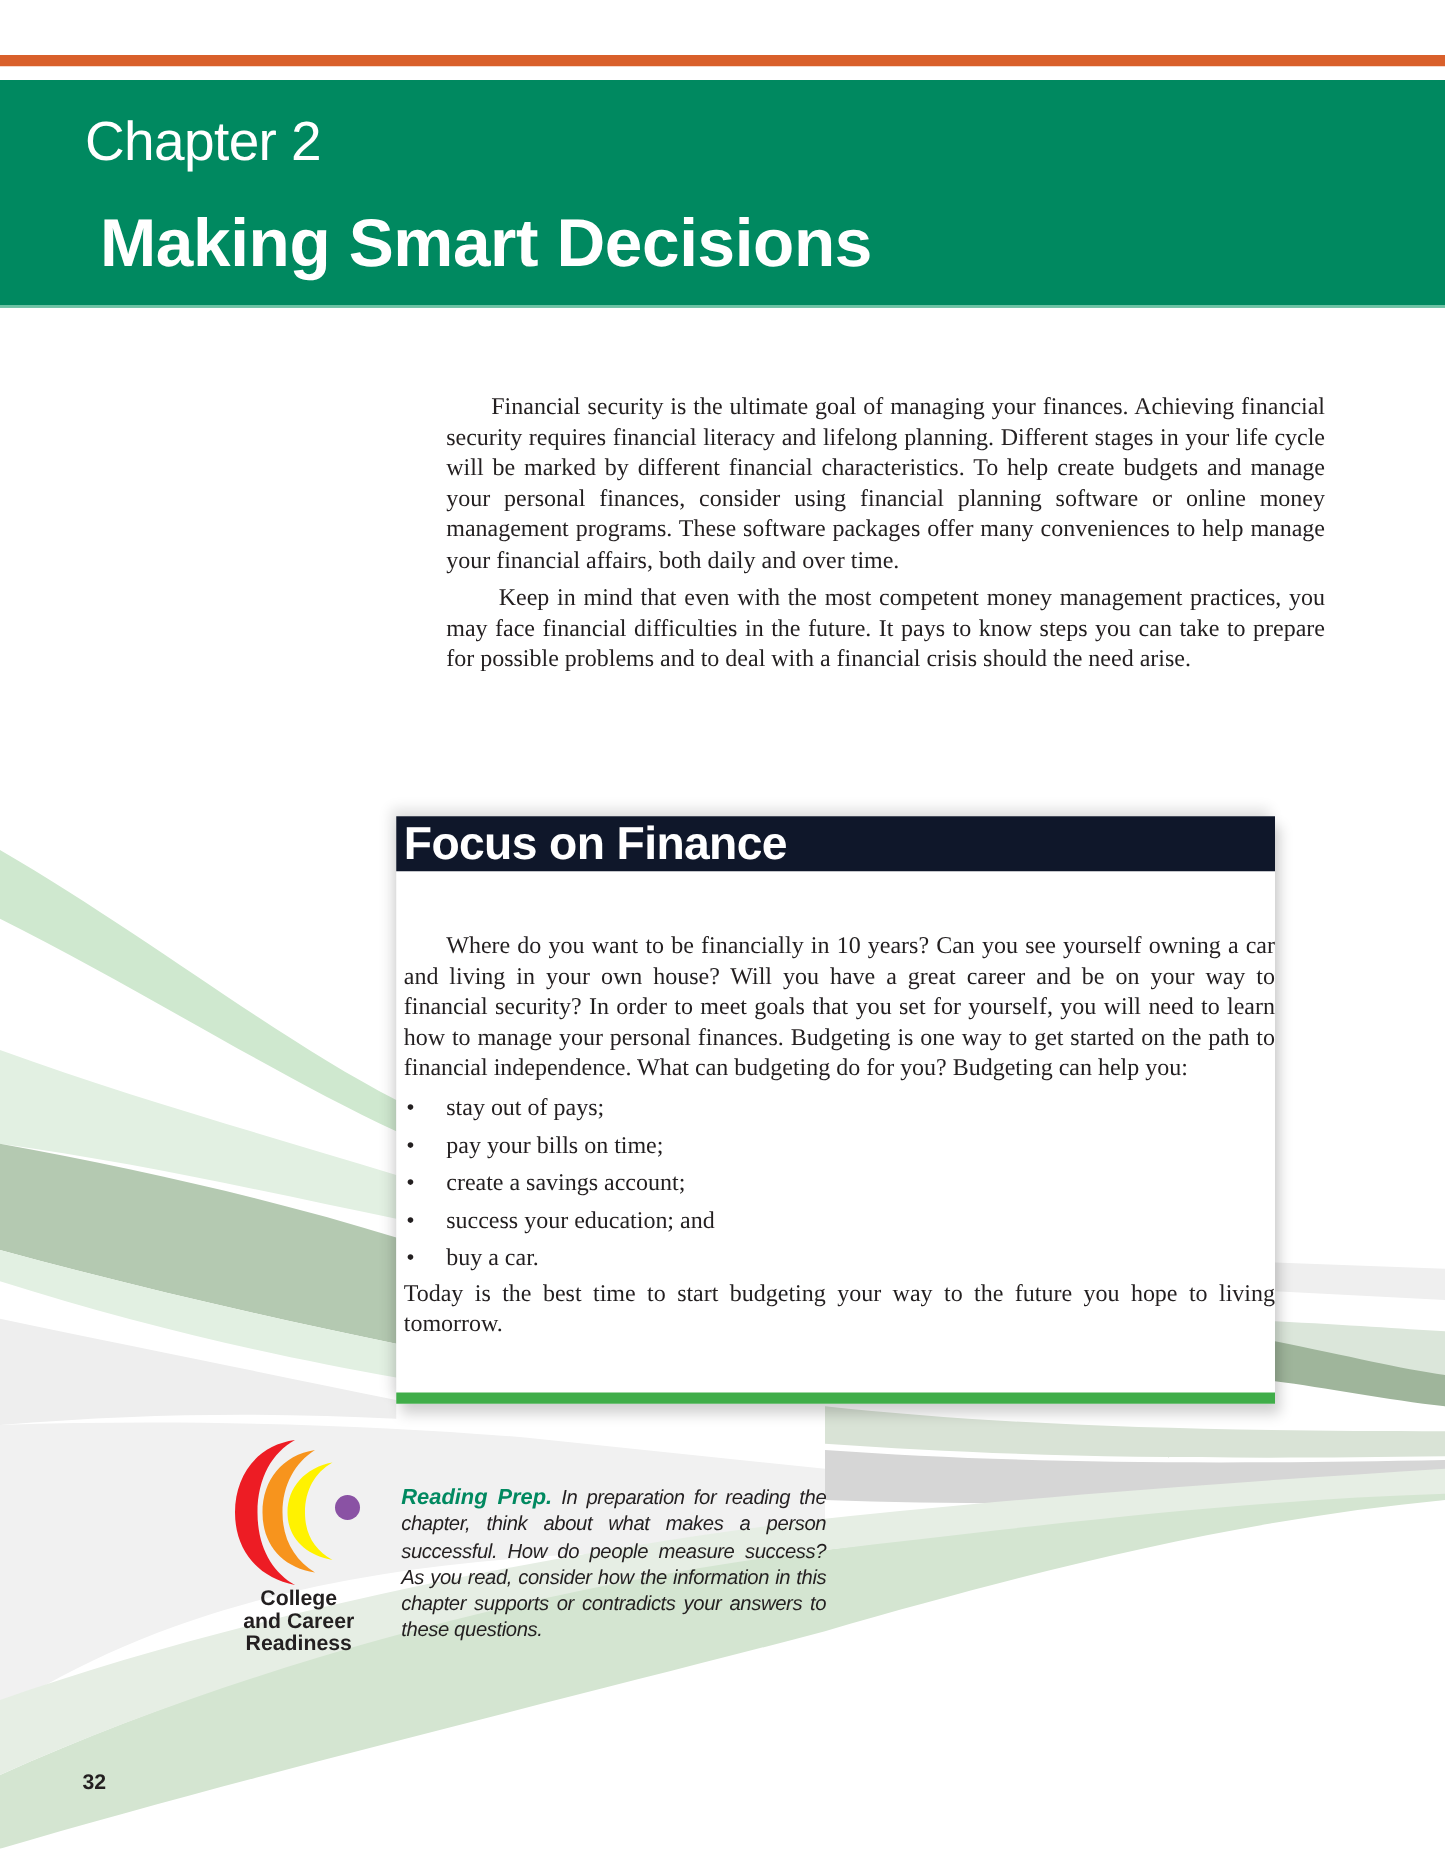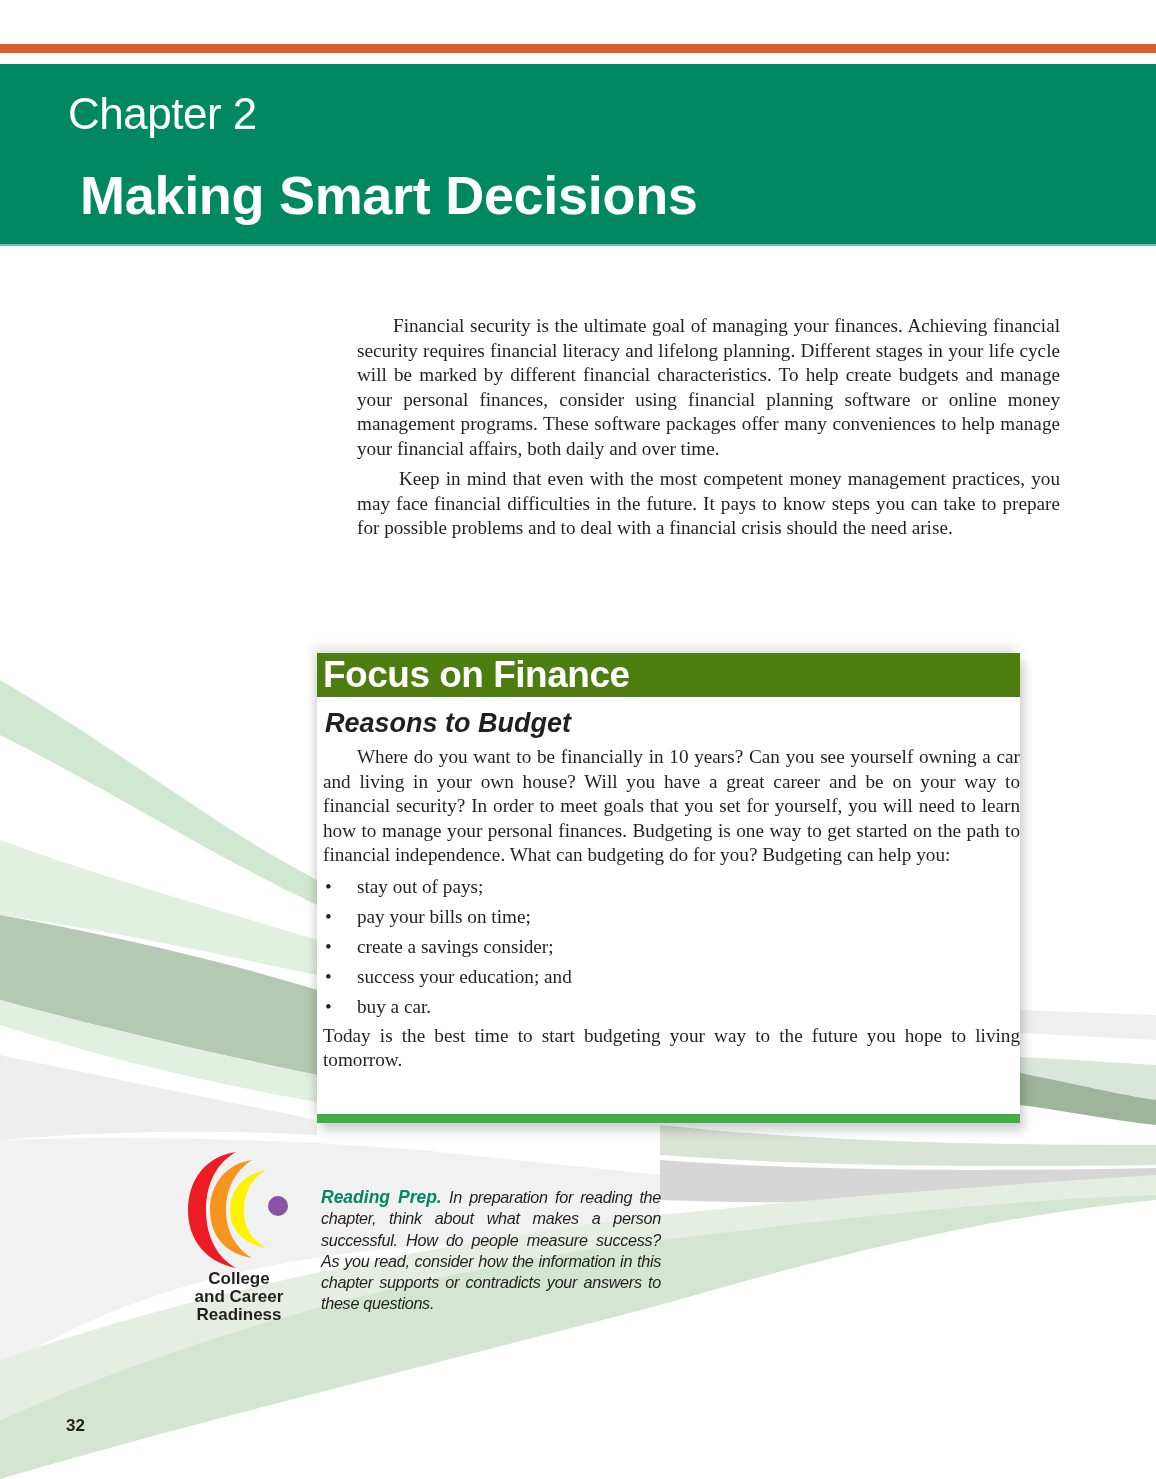--- a/index.html
+++ b/index.html
@@ -35,21 +35,21 @@
     .intro p { margin: 0 0 6px 0; text-indent: 36px; }
     .intro p.p2 { text-indent: 42px; }
 
     .focus-box {
       position: absolute; left: 317px; top: 653px; width: 703px; height: 470px;
       background: #ffffff; z-index: 2;
       box-shadow: -4px -6px 10px rgba(0,0,0,0.12), 4px 8px 10px rgba(0,0,0,0.18);
     }
     .focus-header {
       position: absolute; left: 0; top: 0; width: 703px; height: 44px;
-      background: #4d7c0f;
+      background: #0f172a;
     }
     .focus-header-text {
       position: absolute; left: 6px; top: 1px;
       font-family: "Liberation Sans", "DejaVu Sans", sans-serif;
       font-weight: bold; font-size: 37px; color: #ffffff; letter-spacing: -0.5px;
       line-height: 42px;
     }
     .focus-subtitle {
       position: absolute; left: 8px; top: 54px;
       font-family: "Liberation Sans", "DejaVu Sans", sans-serif;
@@ -125,27 +125,26 @@
 
 <section class="intro">
   <p>Financial security is the ultimate goal of managing your finances. Achieving financial security requires financial literacy and lifelong planning. Different stages in your life cycle will be marked by different financial characteristics. To help create budgets and manage your personal finances, consider using financial planning software or online money management programs. These software packages offer many conveniences to help manage your financial affairs, both daily and over time.</p>
   <p class="p2">Keep in mind that even with the most competent money management practices, you may face financial difficulties in the future. It pays to know steps you can take to prepare for possible problems and to deal with a financial crisis should the need arise.</p>
 </section>
 
 <section class="focus-box">
   <div class="focus-header">
     <div class="focus-header-text">Focus on Finance</div>
   </div>
-  <div class="focus-subtitle">Reasons to Budget</div>
   <div class="focus-body">
     <p class="indent">Where do you want to be financially in 10 years? Can you see yourself owning a car and living in your own house? Will you have a great career and be on your way to financial security? In order to meet goals that you set for yourself, you will need to learn how to manage your personal finances. Budgeting is one way to get started on the path to financial independence. What can budgeting do for you? Budgeting can help you:</p>
     <ul class="focus-list">
       <li><span class="bullet">•</span><span>stay out of pays;</span></li>
       <li><span class="bullet">•</span><span>pay your bills on time;</span></li>
-      <li><span class="bullet">•</span><span>create a savings consider;</span></li>
+      <li><span class="bullet">•</span><span>create a savings account;</span></li>
       <li><span class="bullet">•</span><span>success your education; and</span></li>
       <li><span class="bullet">•</span><span>buy a car.</span></li>
     </ul>
     <p>Today is the best time to start budgeting your way to the future you hope to living tomorrow.</p>
   </div>
   <div class="focus-footer-bar"></div>
 </section>
 
 <svg class="ccr-logo" viewBox="0 0 104 124" xmlns="http://www.w3.org/2000/svg">
 

